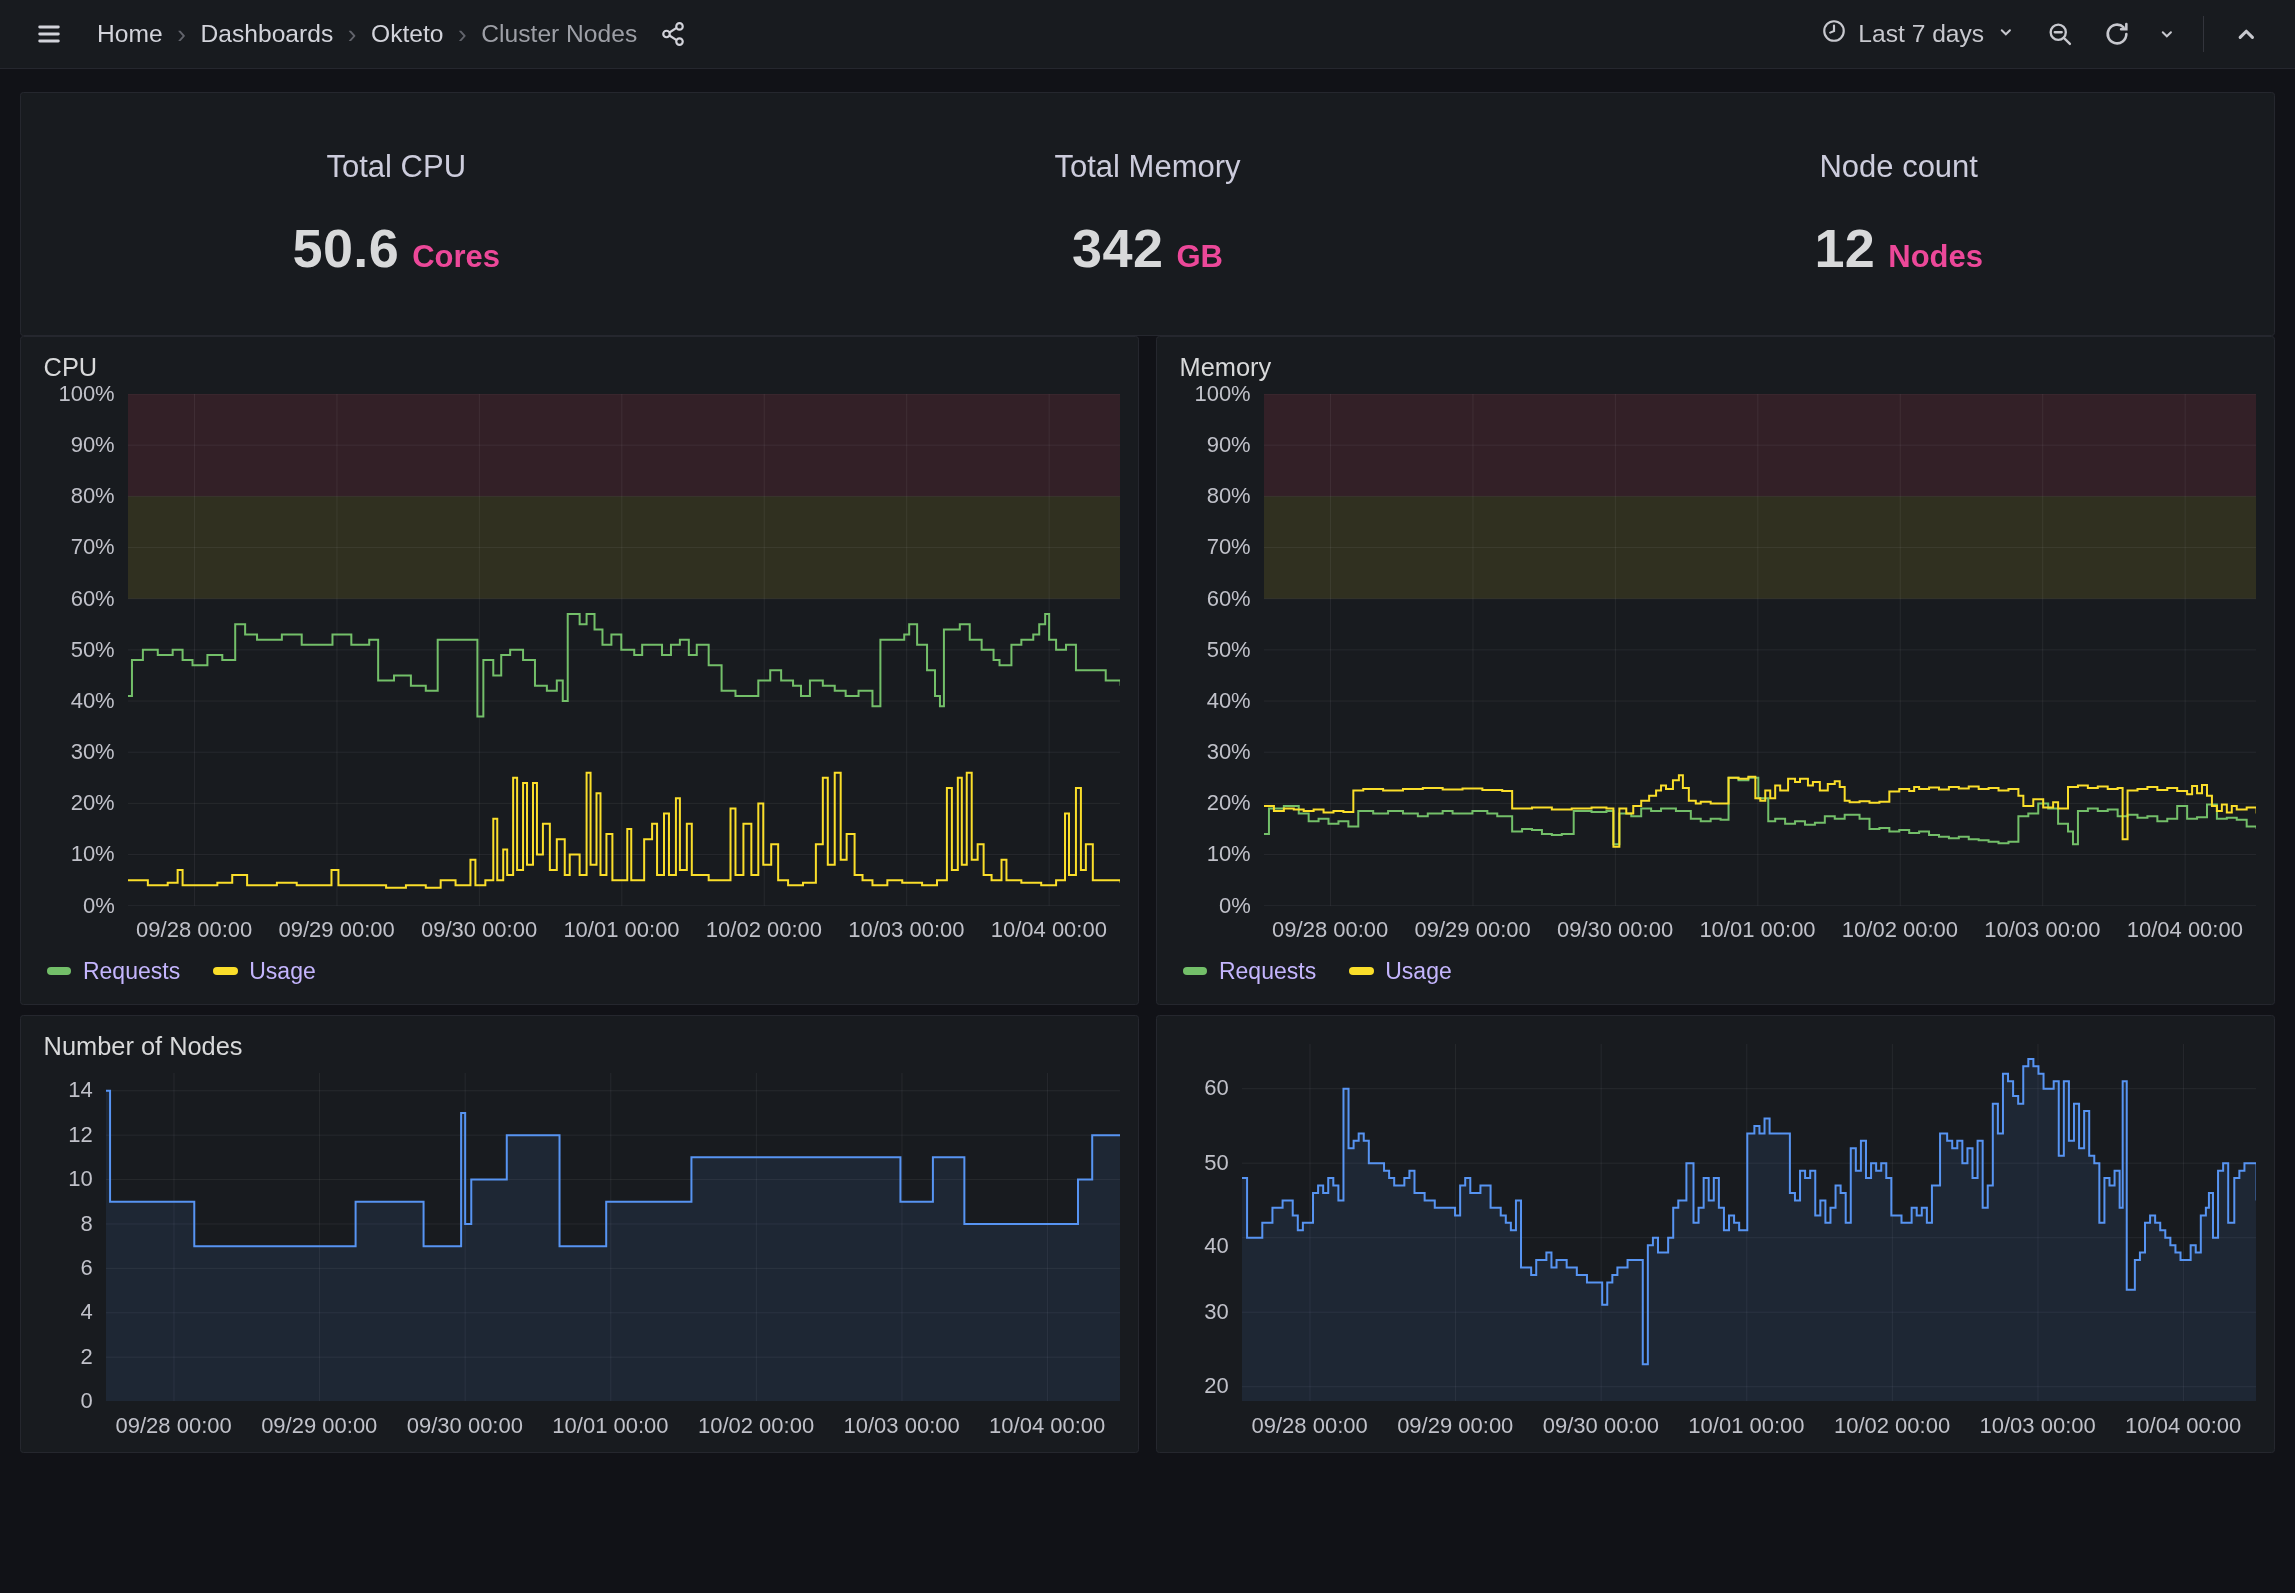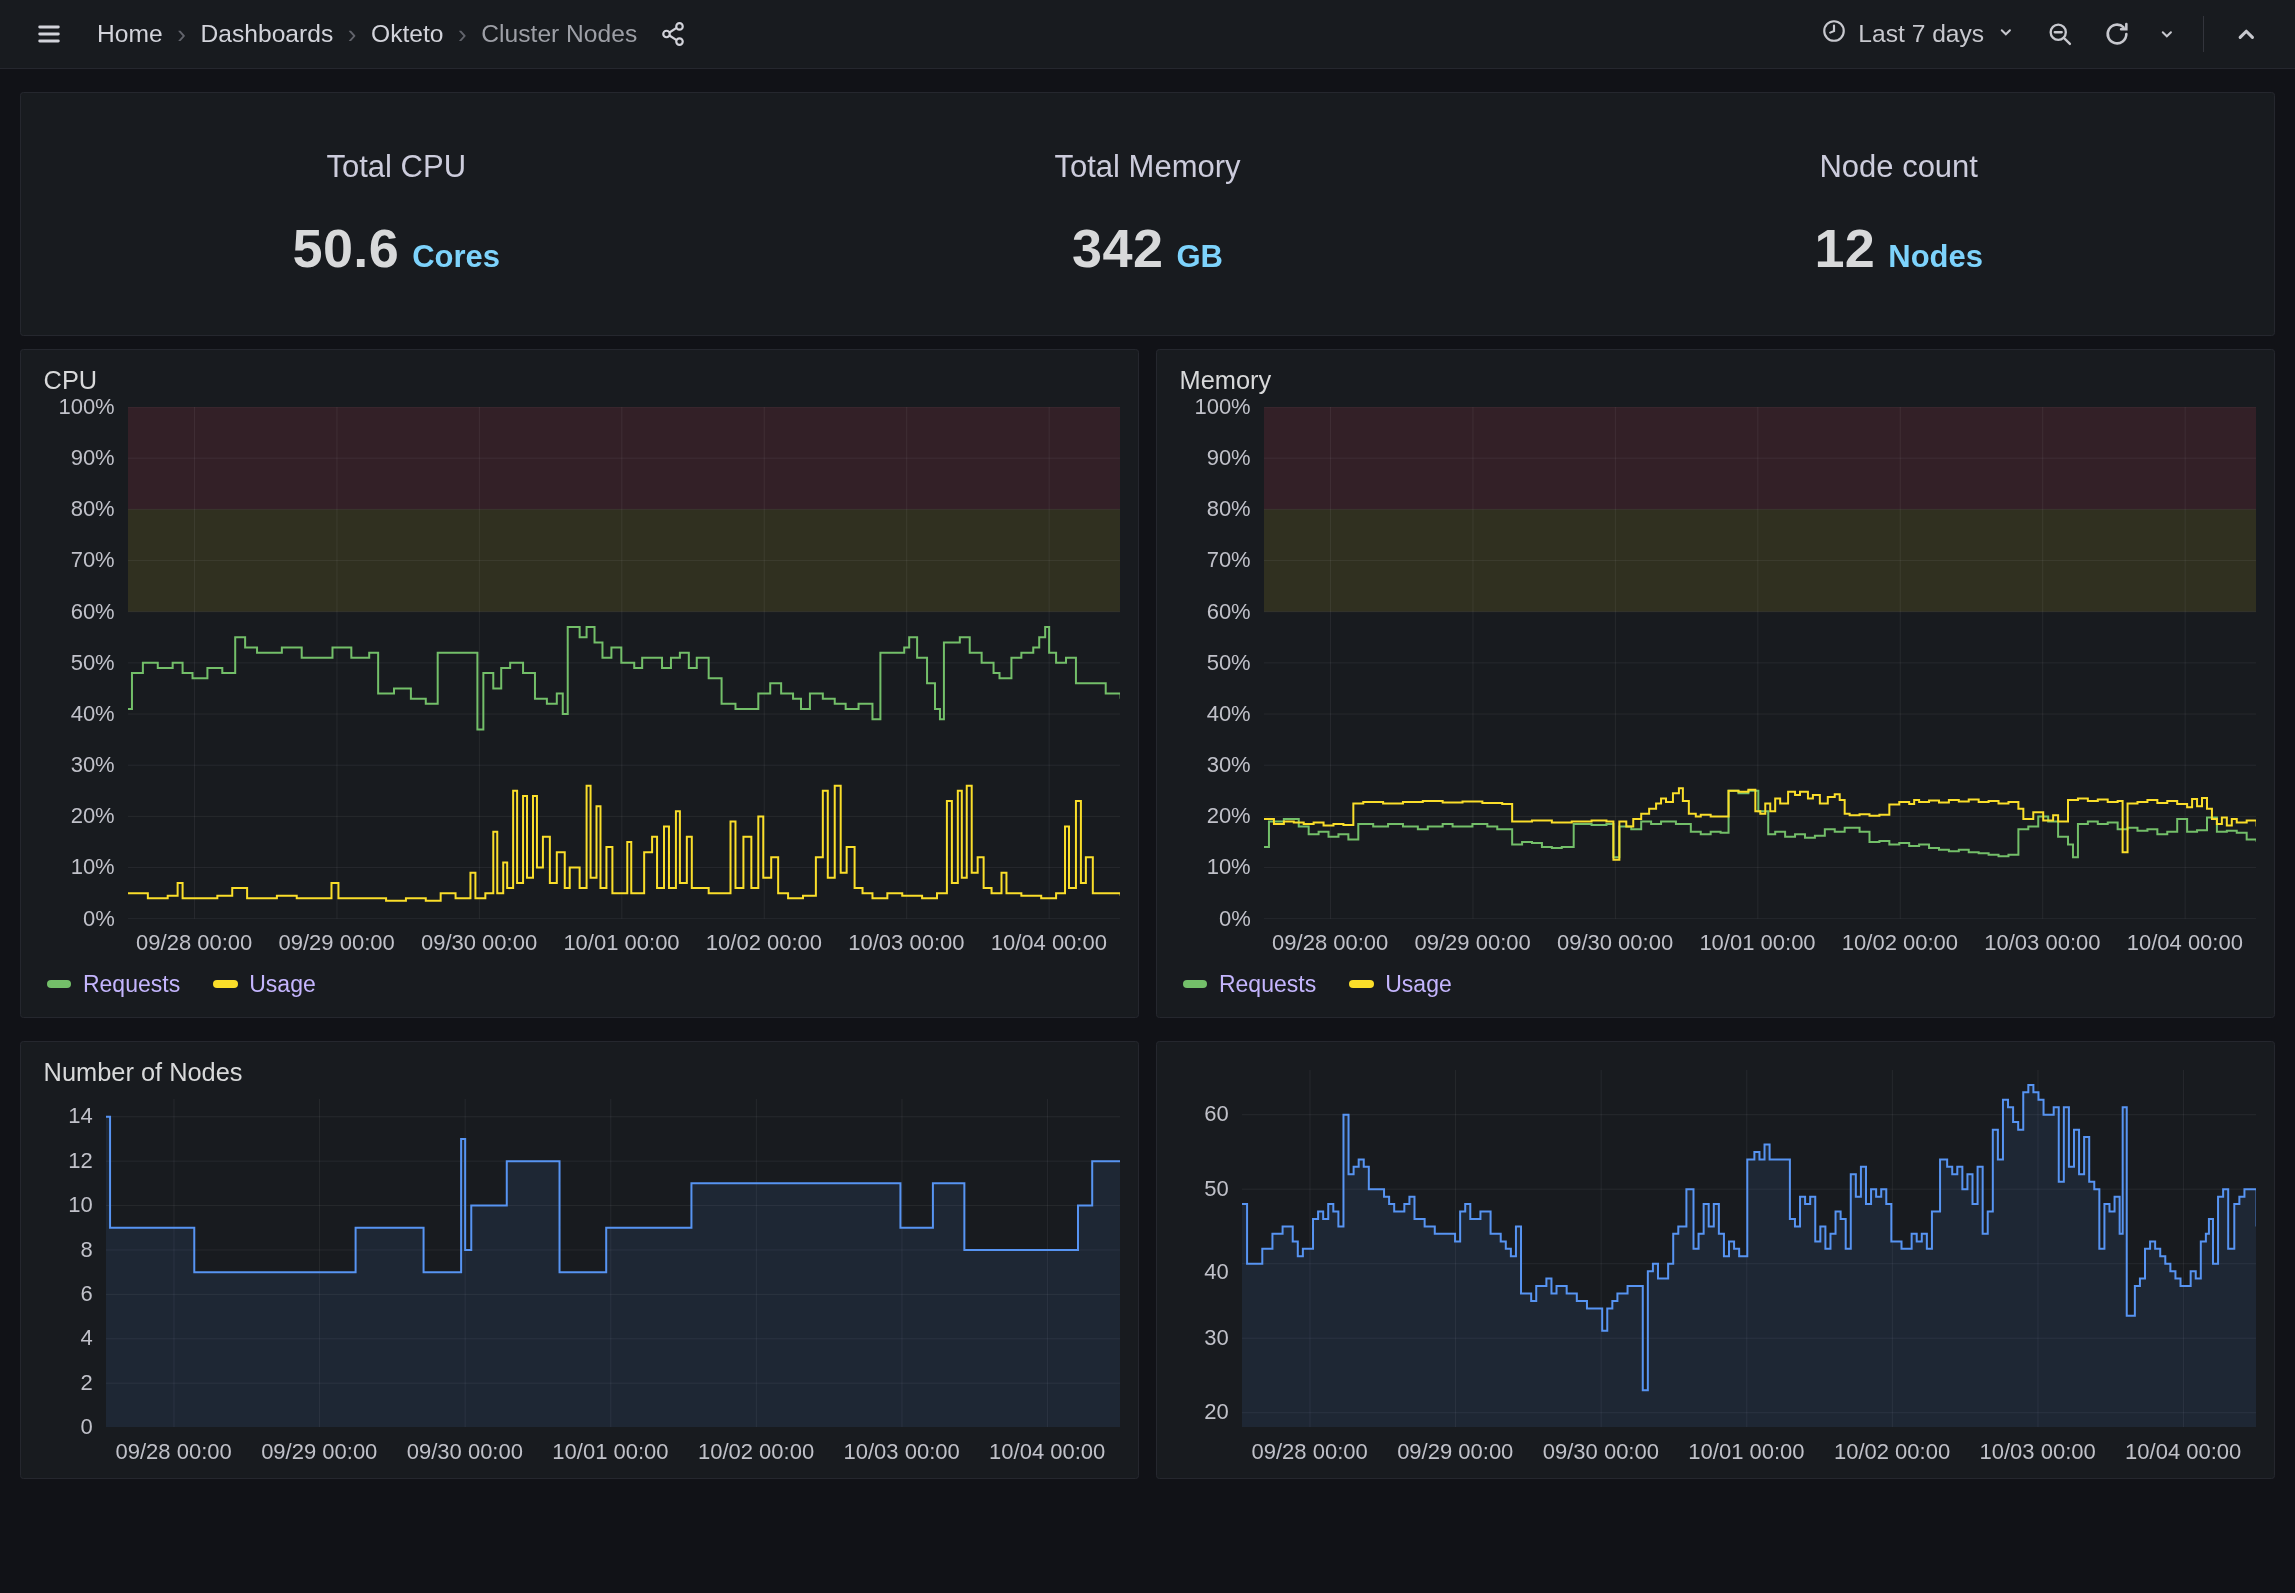--- a/index.html
+++ b/index.html
@@ -23,34 +23,34 @@
   .breadcrumb { display:flex; align-items:center; gap:13px; font-size:24.6px; margin-left:13px; }
   .crumb { color:#d2d3da; cursor:pointer; }
   .crumb.current { color:#9d9fa6; cursor:default; }
   .crumb-sep { color:#62646c; font-size:26px; padding:0 1.6px; }
   .nav-right { display:flex; align-items:center; gap:8.2px; color:#c7c8ce; }
   .time-picker { display:flex; align-items:center; gap:11.5px; font-size:24.6px; color:#c7c8ce;
     padding:8.2px 13px; border-radius:4.9px; cursor:pointer; background:transparent; border:none; }
   .nav-divider { width:1.6px; height:36px; background:#33353c; margin:0 9.8px; }
 
   
-  .content { padding:23px 19.7px 0 19.7px; display:flex; flex-direction:column; gap:13px; }
+  .content { padding:23px 19.7px 0 19.7px; display:flex; flex-direction:column; }
   .panel {
     background:#181b1f; border:0.8px solid #25272e; border-radius:3.3px;
   }
   .row { display:flex; gap:16.4px; }
   .row + .row { margin-top:9.8px; }
 
   
   .stat-panel { height:244px; display:flex; align-items:center; width:100%; }
   .stat { flex:1; display:flex; flex-direction:column; align-items:center; gap:18px; }
   .stat-title { font-size:31px; color:#ccccdc; }
   .stat-value-row { display:flex; align-items:baseline; gap:13px; }
   .stat-value { font-size:54px; font-weight:600; color:#d8d9da; letter-spacing:0.4px; }
-  .stat-unit { font-size:31px; font-weight:600; color:#7dd3fc;margin-top:36px; }
+  .stat-unit { font-size:31px; font-weight:600; color:#ec4899;margin-top:36px; }
 
   
   .chart-panel { display:flex; flex-direction:column; padding:16.4px 18px 11.5px 18px; }
   .row2 .chart-panel { width:1130px; height:669px; }
   .row3 .chart-panel { width:1130px; height:438px; }
   .panel-title { font-size:25.4px; font-weight:500; color:#d8d9da; padding-left:4.9px; cursor:pointer; }
   .chart-area { flex:1; display:flex; margin-top:11.5px; position:relative; }
   .y-axis { width:var(--yw,89px); position:relative; }
   .ytick { position:absolute; right:13px; transform:translateY(-50%); font-size:22px; color:#c0c1c9; white-space:nowrap; }
   .plot { flex:1; position:relative; }

